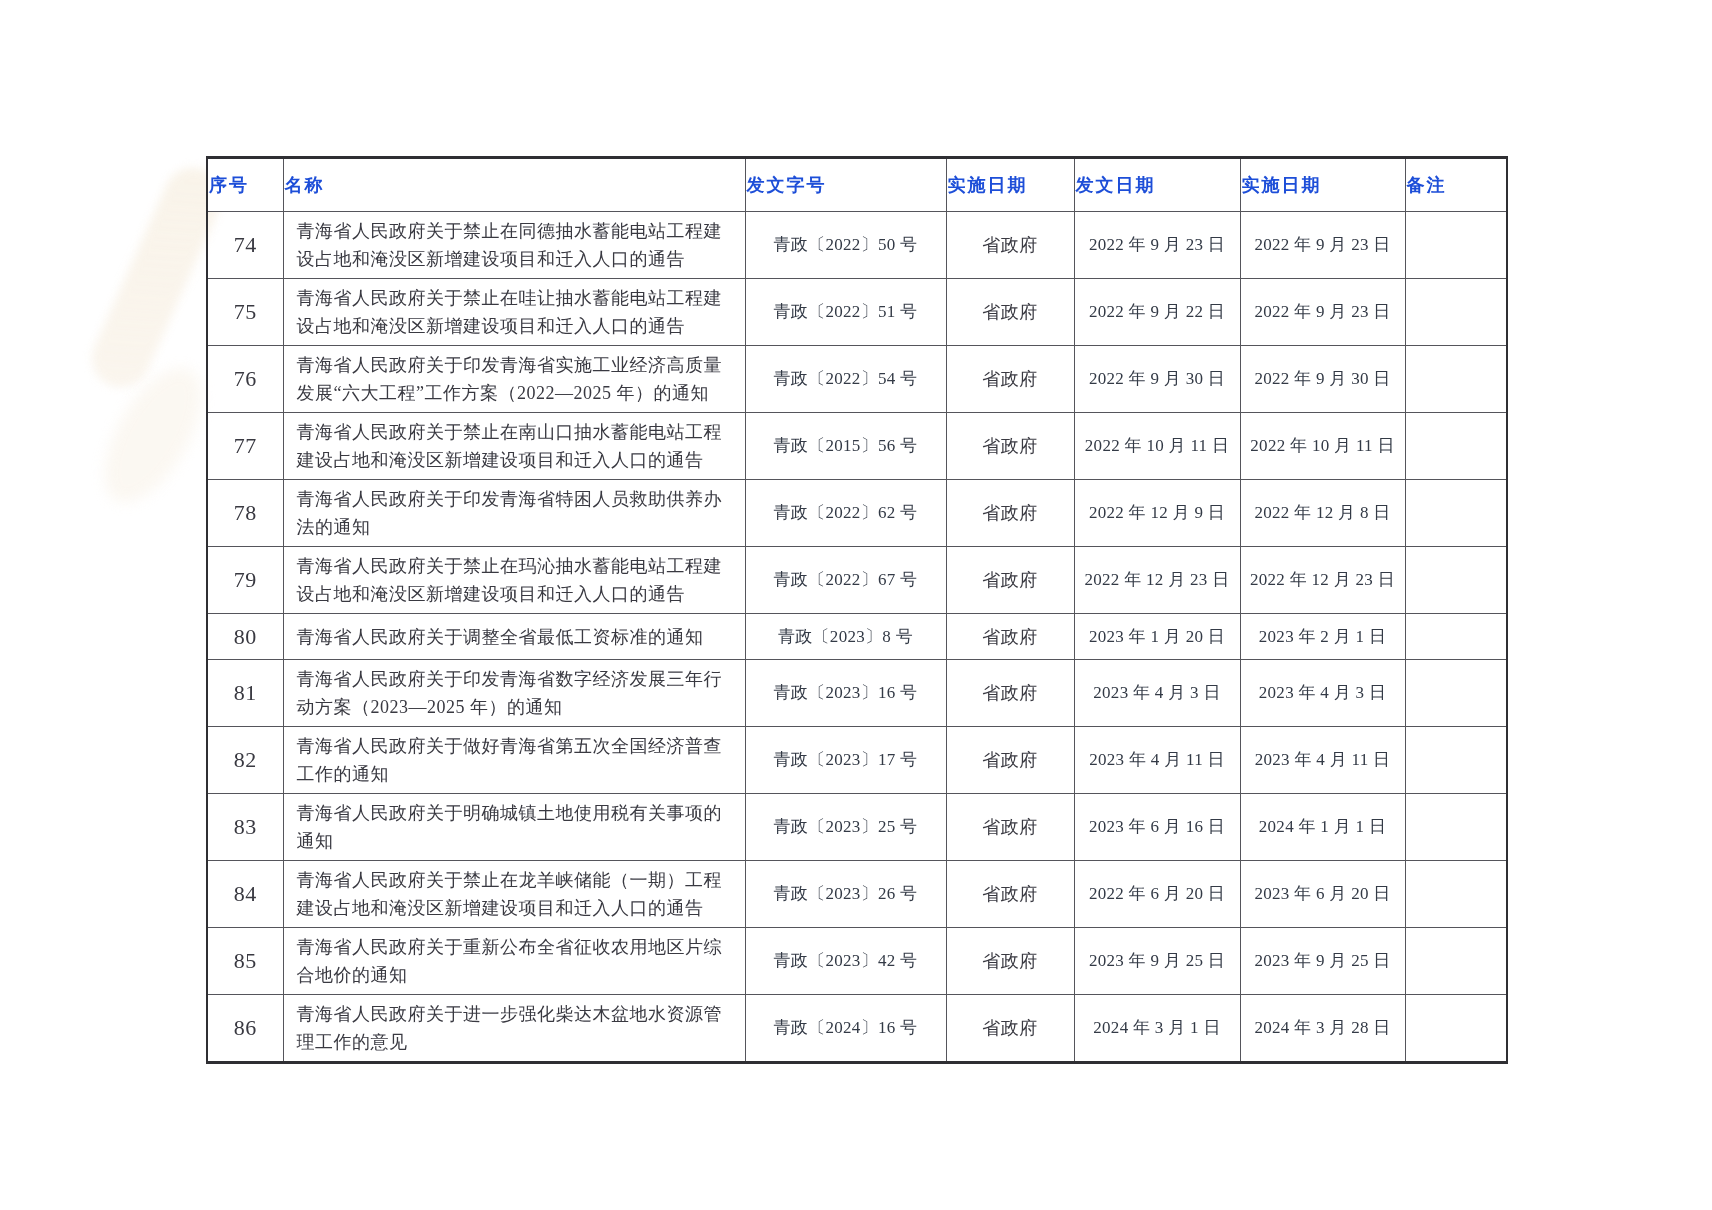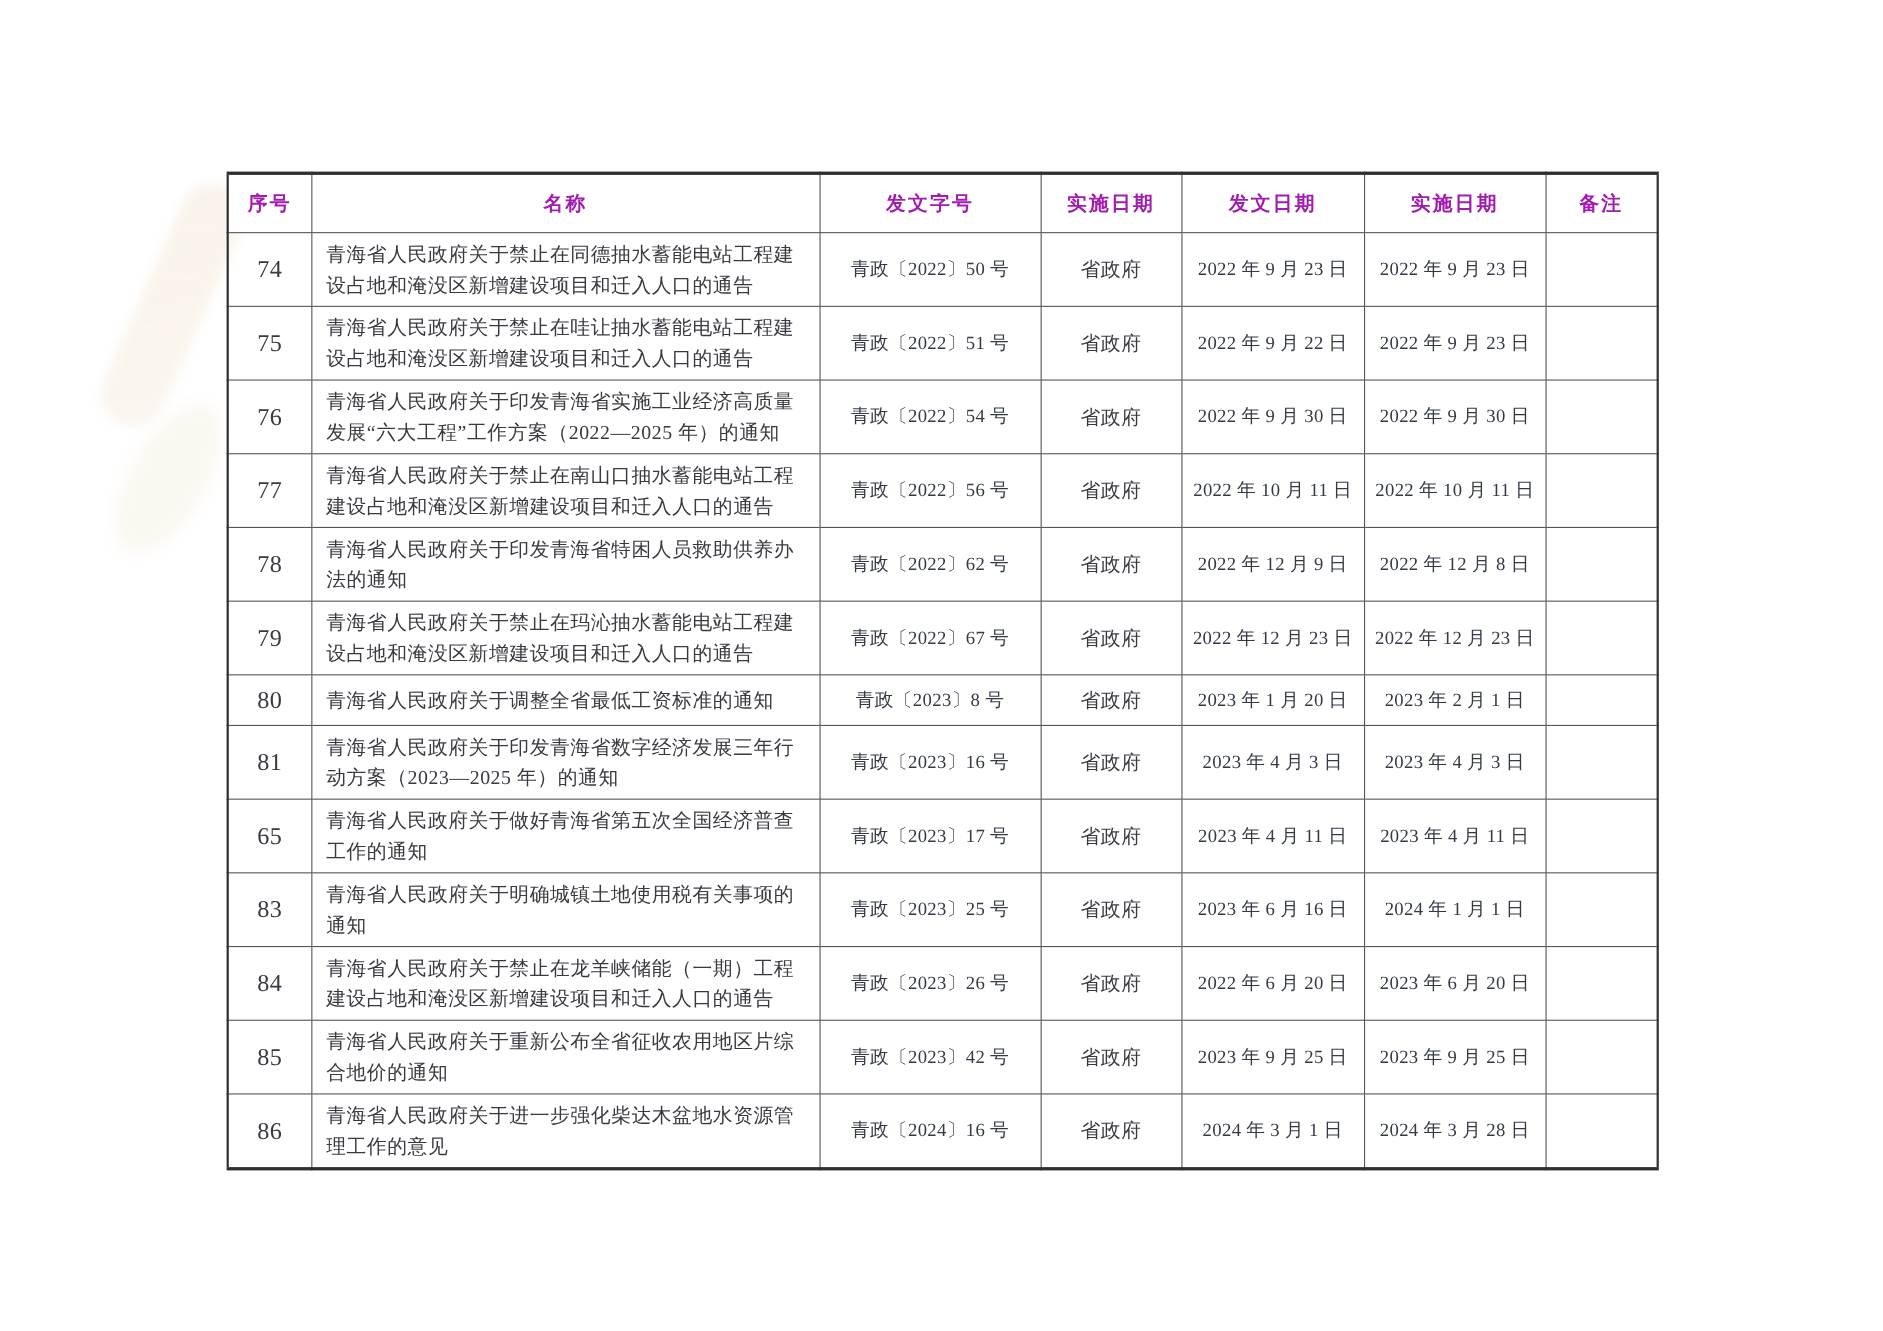--- a/index.html
+++ b/index.html
@@ -70,22 +70,22 @@
     vertical-align: middle;
     box-sizing: border-box;
   }
 
   .doc-table th {
     height: 54px;
     font-family: "Liberation Sans", "DejaVu Sans", sans-serif;
     font-weight: bold;
     font-size: 18px;
     letter-spacing: 2px;
-    text-align: center;
-    color: #a21caf;
+    text-align: left;
+    color: #1d4ed8;
     background: #ffffff;
   }
 
   .doc-table td {
     font-size: 18px;
     line-height: 28px;
     letter-spacing: 0.5px;
     padding: 5px 8px;
     text-align: center;
     color: #393941;
@@ -163,21 +163,21 @@
     <td class="cell-name">青海省人民政府关于印发青海省实施工业经济高质量发展“六大工程”工作方案（2022—2025 年）的通知</td>
     <td class="cell-docno">青政〔2022〕54 号</td>
     <td class="cell-agency">省政府</td>
     <td class="cell-issue">2022 年 9 月 30 日</td>
     <td class="cell-impl">2022 年 9 月 30 日</td>
     <td class="cell-remark"></td>
   </tr>
         <tr>
     <td class="cell-no">77</td>
     <td class="cell-name">青海省人民政府关于禁止在南山口抽水蓄能电站工程建设占地和淹没区新增建设项目和迁入人口的通告</td>
-    <td class="cell-docno">青政〔2022〕56 号</td>
+    <td class="cell-docno">青政〔2015〕56 号</td>
     <td class="cell-agency">省政府</td>
     <td class="cell-issue">2022 年 10 月 11 日</td>
     <td class="cell-impl">2022 年 10 月 11 日</td>
     <td class="cell-remark"></td>
   </tr>
         <tr>
     <td class="cell-no">78</td>
     <td class="cell-name">青海省人民政府关于印发青海省特困人员救助供养办法的通知</td>
     <td class="cell-docno">青政〔2022〕62 号</td>
     <td class="cell-agency">省政府</td>
@@ -206,21 +206,21 @@
         <tr>
     <td class="cell-no">81</td>
     <td class="cell-name">青海省人民政府关于印发青海省数字经济发展三年行动方案（2023—2025 年）的通知</td>
     <td class="cell-docno">青政〔2023〕16 号</td>
     <td class="cell-agency">省政府</td>
     <td class="cell-issue">2023 年 4 月 3 日</td>
     <td class="cell-impl">2023 年 4 月 3 日</td>
     <td class="cell-remark"></td>
   </tr>
         <tr>
-    <td class="cell-no">65</td>
+    <td class="cell-no">82</td>
     <td class="cell-name">青海省人民政府关于做好青海省第五次全国经济普查工作的通知</td>
     <td class="cell-docno">青政〔2023〕17 号</td>
     <td class="cell-agency">省政府</td>
     <td class="cell-issue">2023 年 4 月 11 日</td>
     <td class="cell-impl">2023 年 4 月 11 日</td>
     <td class="cell-remark"></td>
   </tr>
         <tr>
     <td class="cell-no">83</td>
     <td class="cell-name">青海省人民政府关于明确城镇土地使用税有关事项的通知</td>

